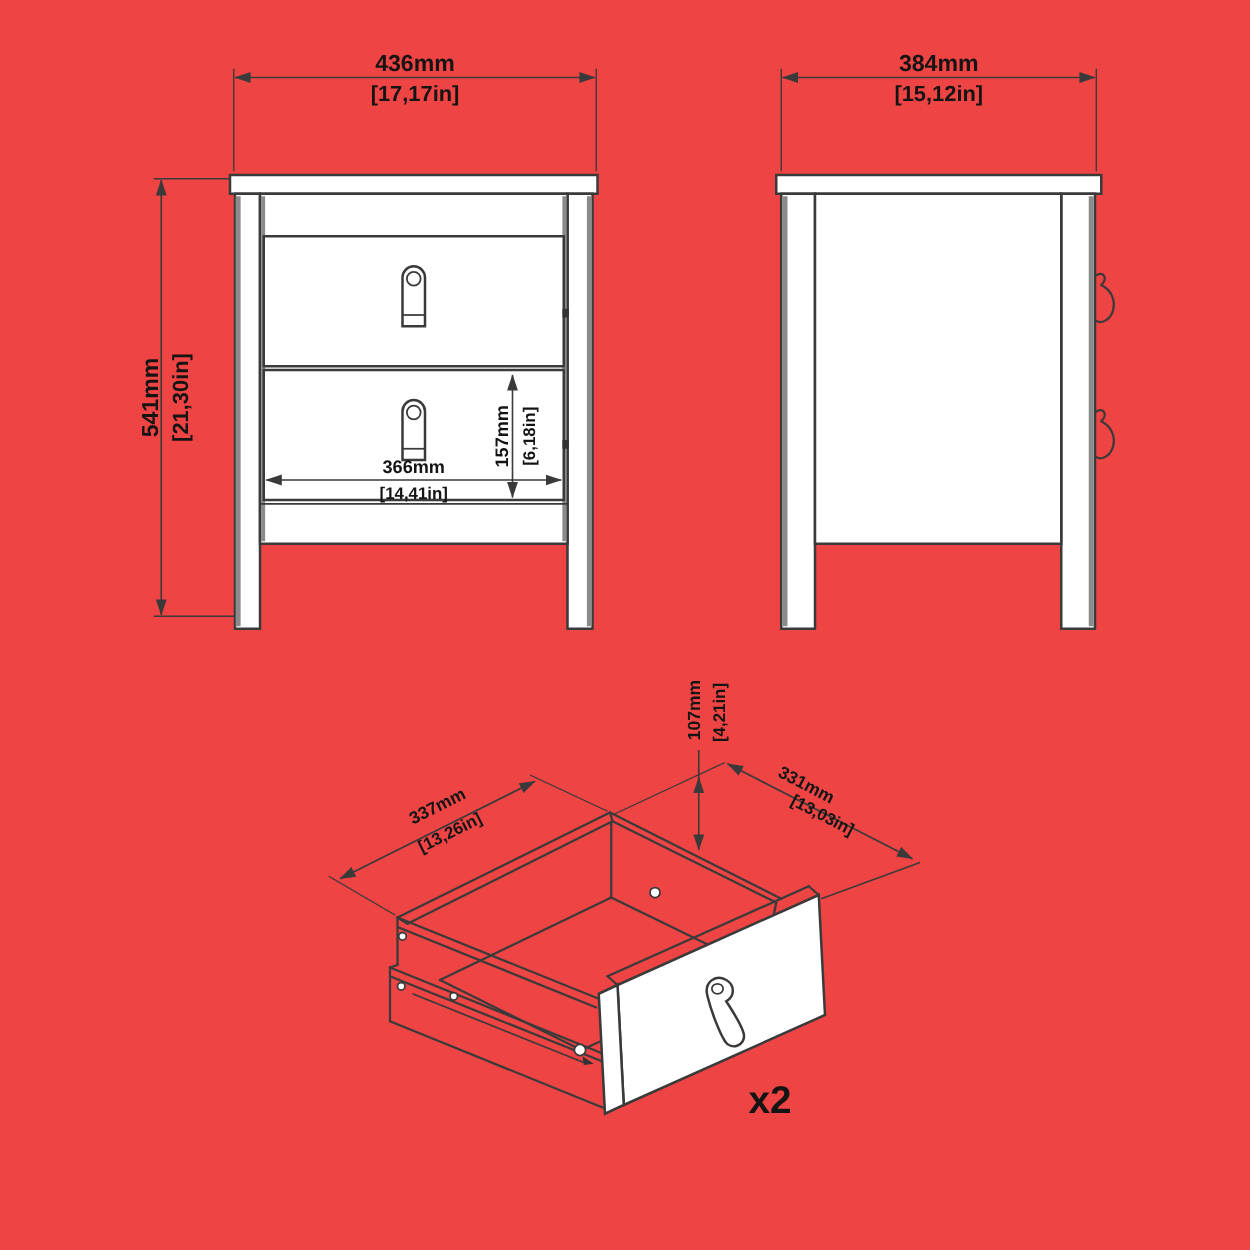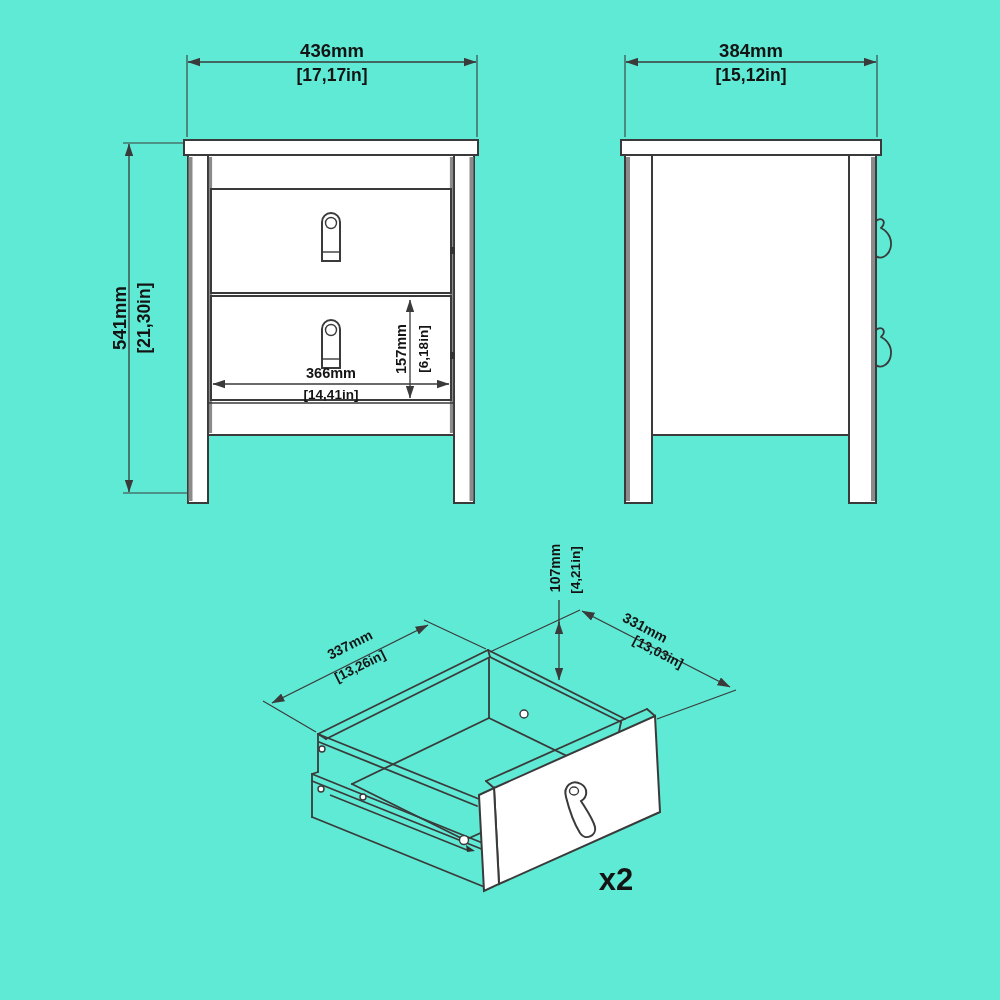--- a/index.html
+++ b/index.html
@@ -1,16 +1,16 @@
 <!DOCTYPE html>
 <html><head>
 <meta charset="utf-8">
 <style>
   html,body{margin:0;padding:0;background:#ffffff;}
-  .stage{width:1000px;height:1000px;background:#5eead4;position:relative;overflow:hidden;}
+  .stage{width:1000px;height:1000px;background:#ef4444;position:relative;overflow:hidden;}
   svg{display:block;}
   text{font-family:"Liberation Sans","DejaVu Sans",sans-serif;font-weight:bold;fill:#141414;}
   .dim  {font-size:18.5px;}
   .dimB {font-size:17.5px;}
   .dim2 {font-size:14.5px;}
   .dim2B{font-size:13.5px;}
   .dim3 {font-size:14px;}
   .dim3B{font-size:13.5px;}
   .qty  {font-size:31px;}
   .thin {stroke:#3a3a3a;stroke-width:1.4;fill:none;}

